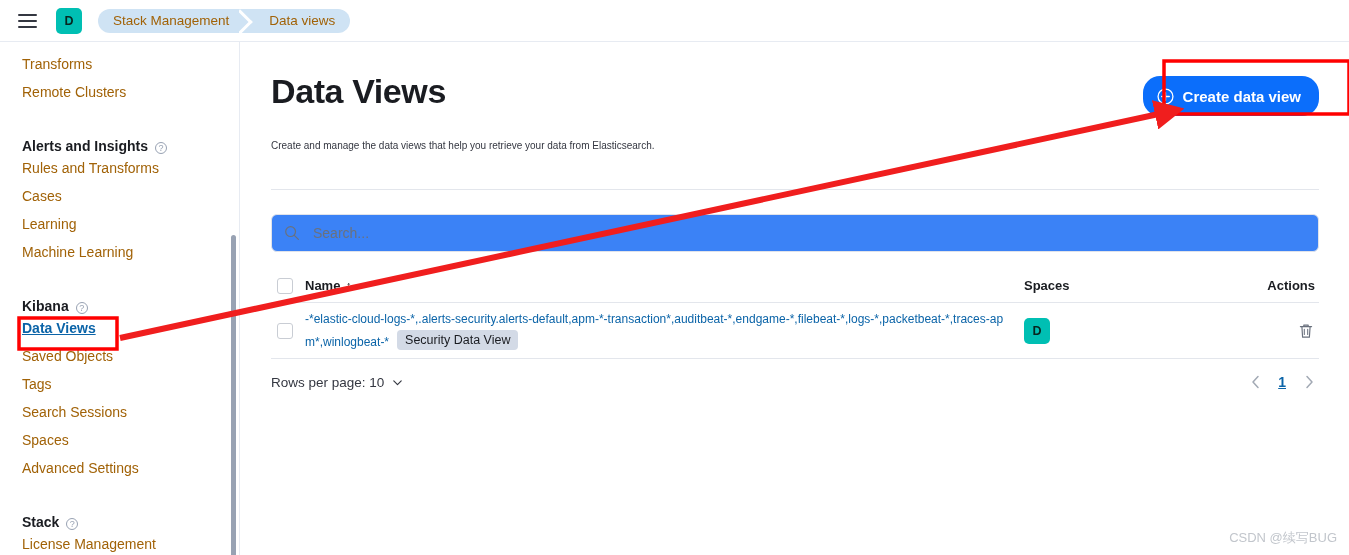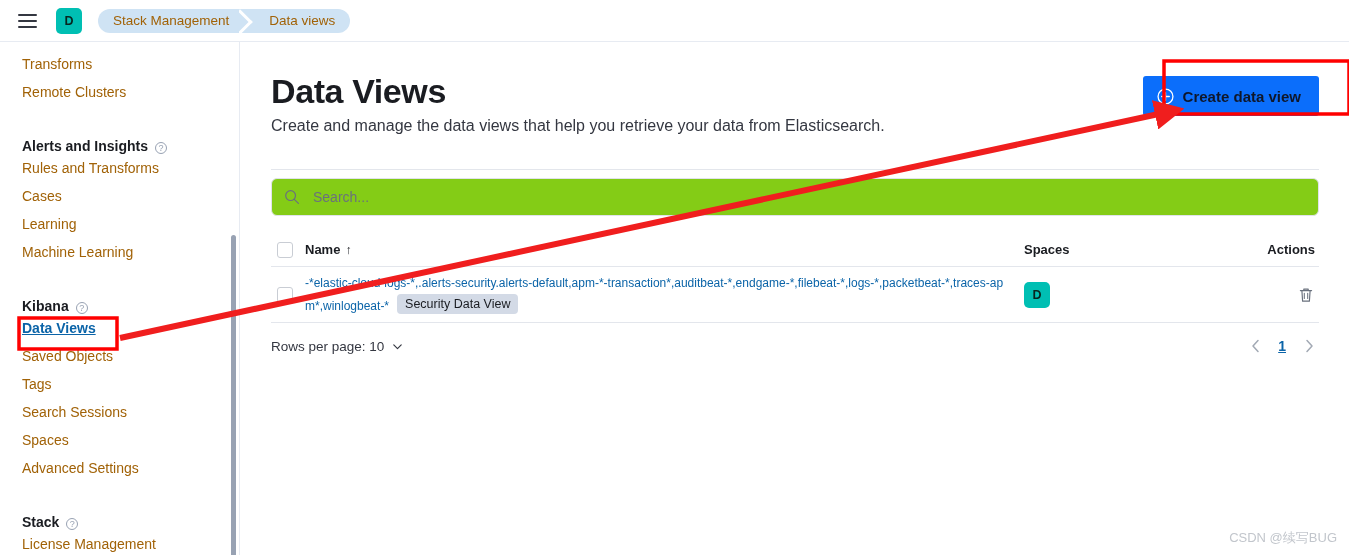--- a/index.html
+++ b/index.html
@@ -191,56 +191,57 @@
     font-weight: 700;
     color: #1a1c21;
     letter-spacing: -0.4px;
     margin: 0;
     line-height: 42px;
   }
   .create-btn {
     margin-top: 6px;
     height: 40px;
     background: #0b6efb;
-    color: #0f172a;
+    color: #ffffff;
     border: none;
-    border-radius: 3px;
+    border-radius: 17px;
     font-size: 15px;
     font-weight: 700;
     font-family: "Liberation Sans", sans-serif;
     padding: 0 18px 0 14px;
     display: flex;
     align-items: center;
     gap: 9px;
     cursor: pointer;
     white-space: nowrap;
   }
   .plus-icon {
     width: 17px; height: 17px;
     flex: 0 0 auto;
     display: block;
   }
   .page-desc {
-    font-size: 16px;
+    margin-top: 20px;
+    font-size: 10px;
     color: #343741;
     line-height: 20px;
   }
   .hr {
     margin-top: 33px;
     height: 1px;
     background: #e3e6ec;
     width: 100%;
   }
 
   .search-box {
-    margin-top: 8px;
+    margin-top: 24px;
     height: 38px;
     border: 1px solid #e0e3ea;
     border-radius: 6px;
-    background: #84cc16;
+    background: #3b82f6;
     display: flex;
     align-items: center;
     padding: 0 12px;
     cursor: text;
   }
   .search-icon { width: 16px; height: 16px; flex: 0 0 auto; }
   .search-input {
     border: none;
     outline: none;
     background: transparent;

